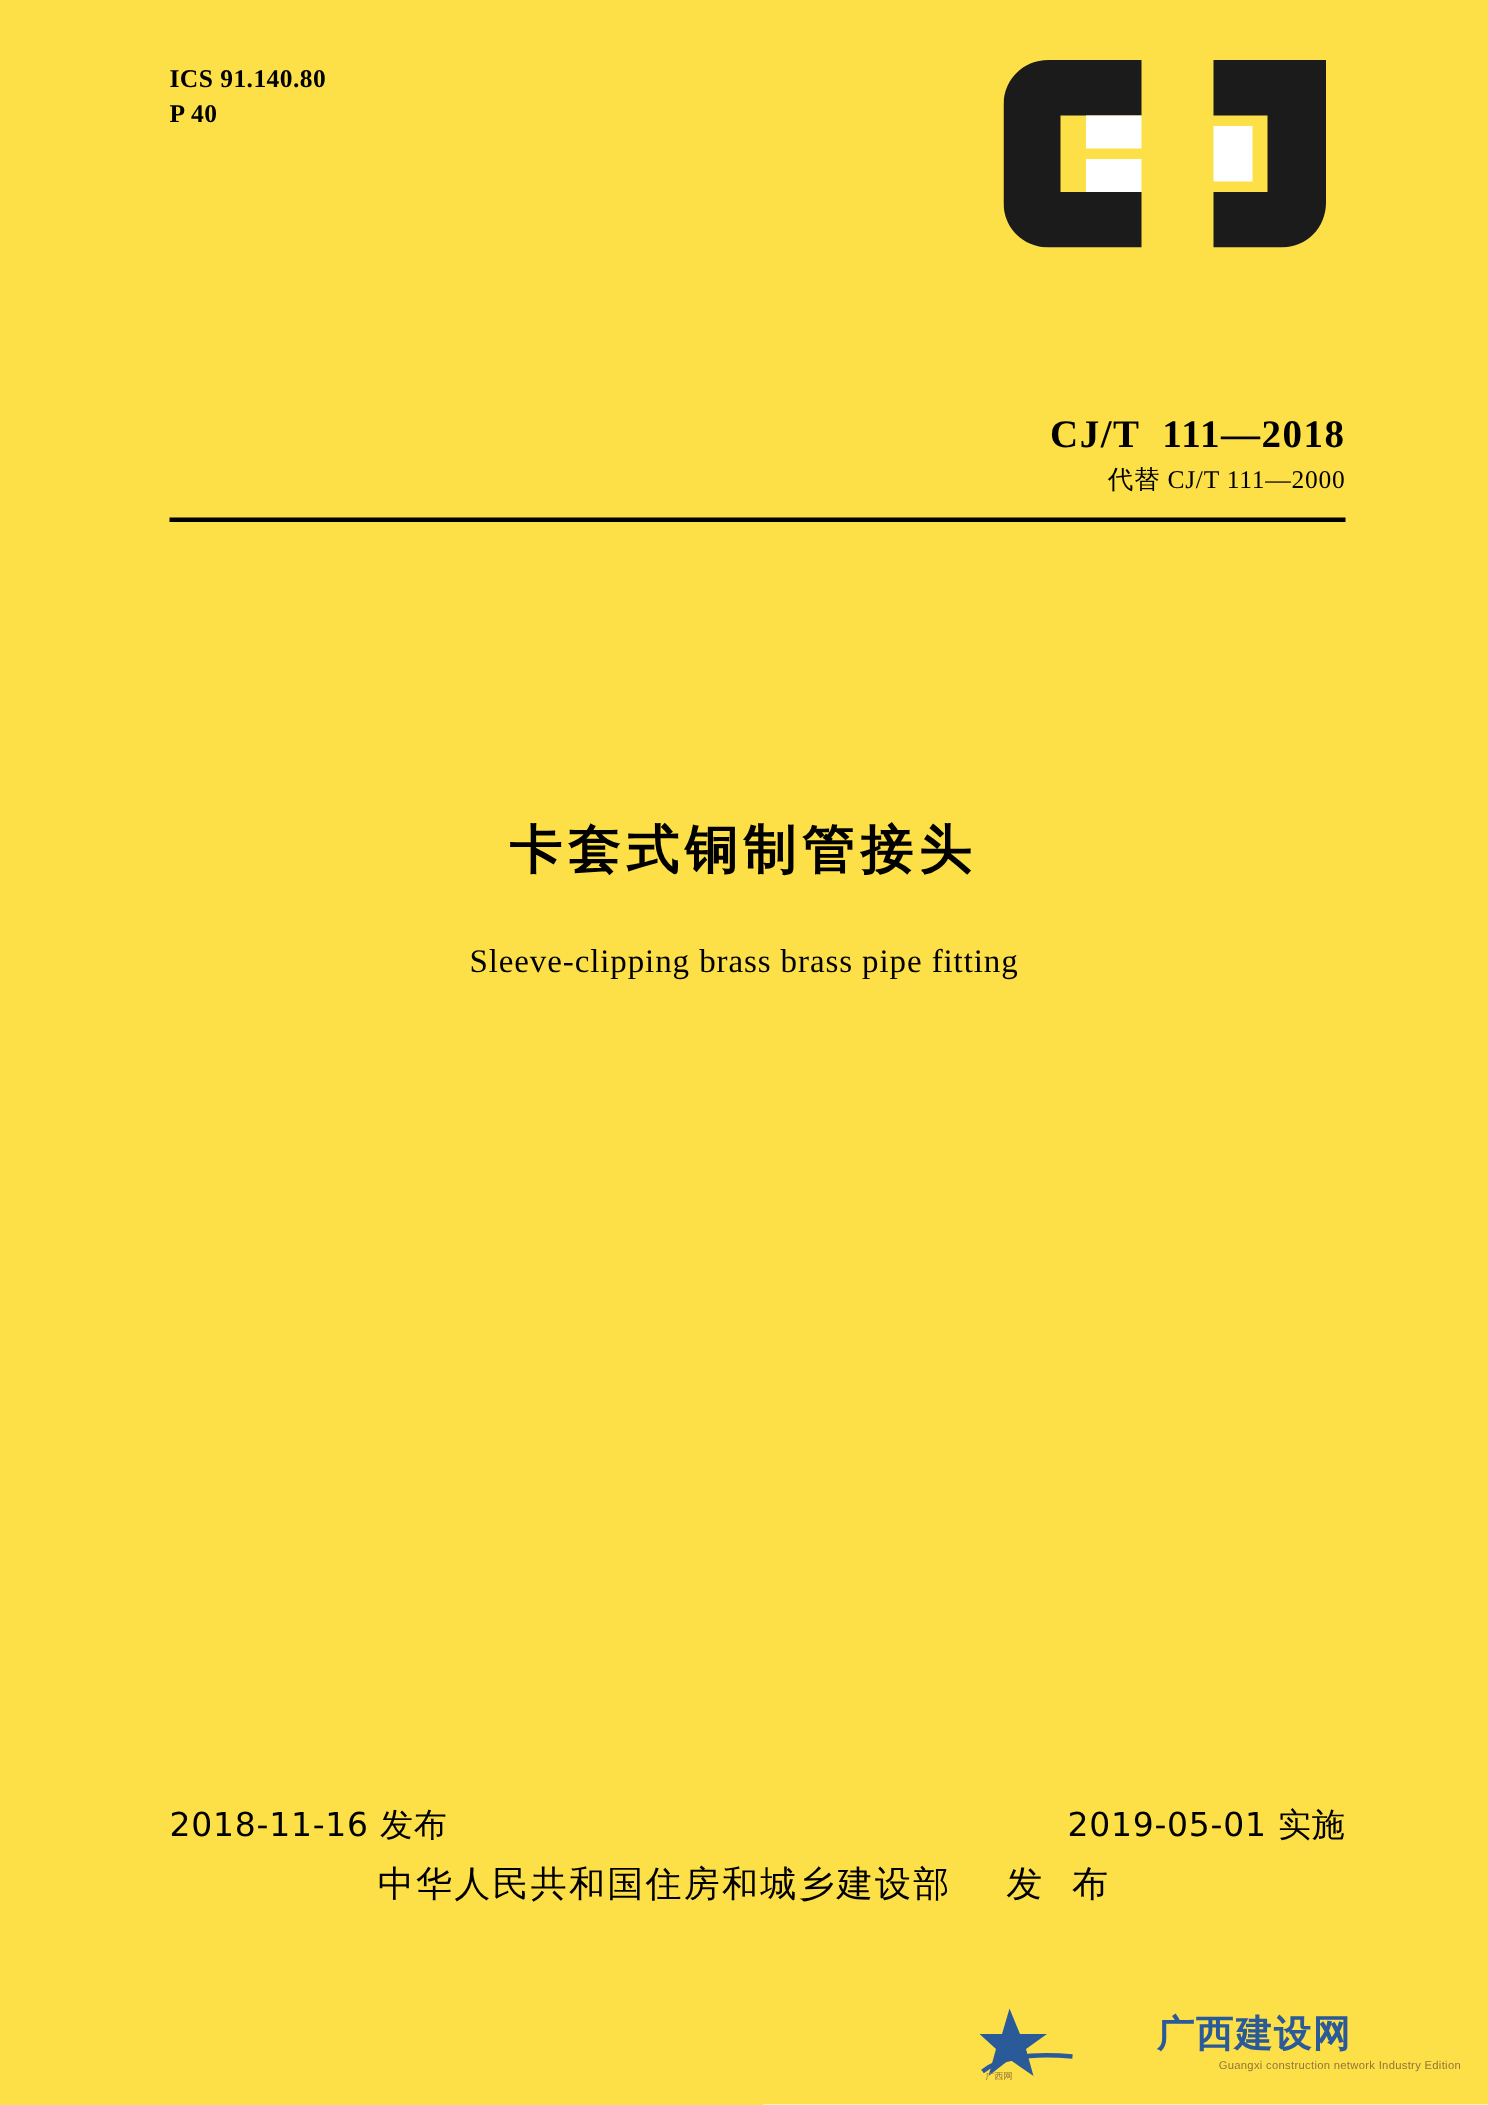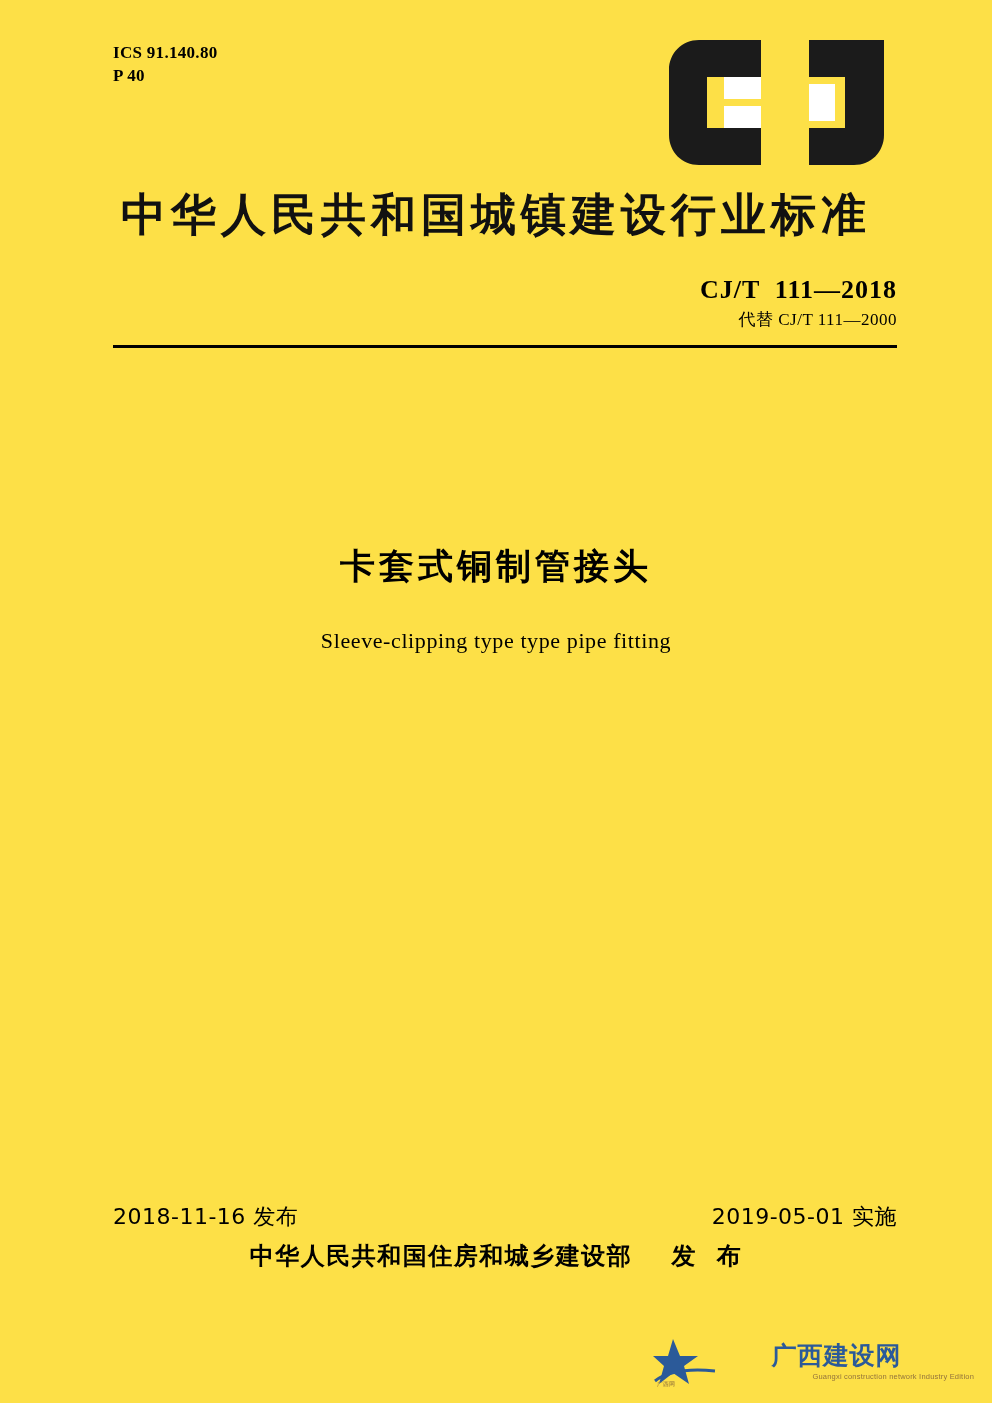--- a/index.html
+++ b/index.html
@@ -128,21 +128,21 @@
   .date-row .date-item { white-space: pre; }
 
   
   .issuer {
     position: absolute;
     left: 0;
     right: 0;
     top: 1240px;
     text-align: center;
     font-family: "DejaVu Sans", sans-serif;
-    font-weight: bold;
+    font-weight: normal;
     font-size: 24px;
     letter-spacing: 1.5px;
     white-space: pre;
   }
 
   
   .watermark {
     position: absolute;
     right: 18px;
     bottom: 16px;
@@ -195,31 +195,30 @@
       <path fill="#1b1b1b" d="M92 0 H30 C13 0 0 13 0 30 V95 C0 112 13 125 30 125 H92 V88 H38 V37 H92 Z"></path>
 
       <rect x="55" y="37" width="37" height="22" fill="#ffffff"></rect>
       <rect x="55" y="66" width="37" height="22" fill="#ffffff"></rect>
 
       <path fill="#1b1b1b" d="M215 0 H140 V37 H176 V88 H140 V125 H185 C202 125 215 112 215 95 Z"></path>
       <rect x="140" y="44" width="26" height="37" fill="#ffffff"></rect>
     </svg>
   </div>
 
-  <div class="main-heading">中华人民共和国城镇建设行业标准</div>
 
   <div class="std-number">
     <div class="num">CJ/T  111—2018</div>
     <div class="replaces">代替 CJ/T 111—2000</div>
   </div>
 
   <div class="rule"></div>
 
   <div class="title-cn">卡套式铜制管接头</div>
-  <div class="title-en">Sleeve-clipping type type pipe fitting</div>
+  <div class="title-en">Sleeve-clipping brass brass pipe fitting</div>
 
   <div class="date-row">
     <div class="date-item">2018-11-16 发布</div>
     <div class="date-item">2019-05-01 实施</div>
   </div>
 
   <div class="issuer">中华人民共和国住房和城乡建设部    发  布</div>
 
   <div class="watermark">
     <div class="wm-mark">

